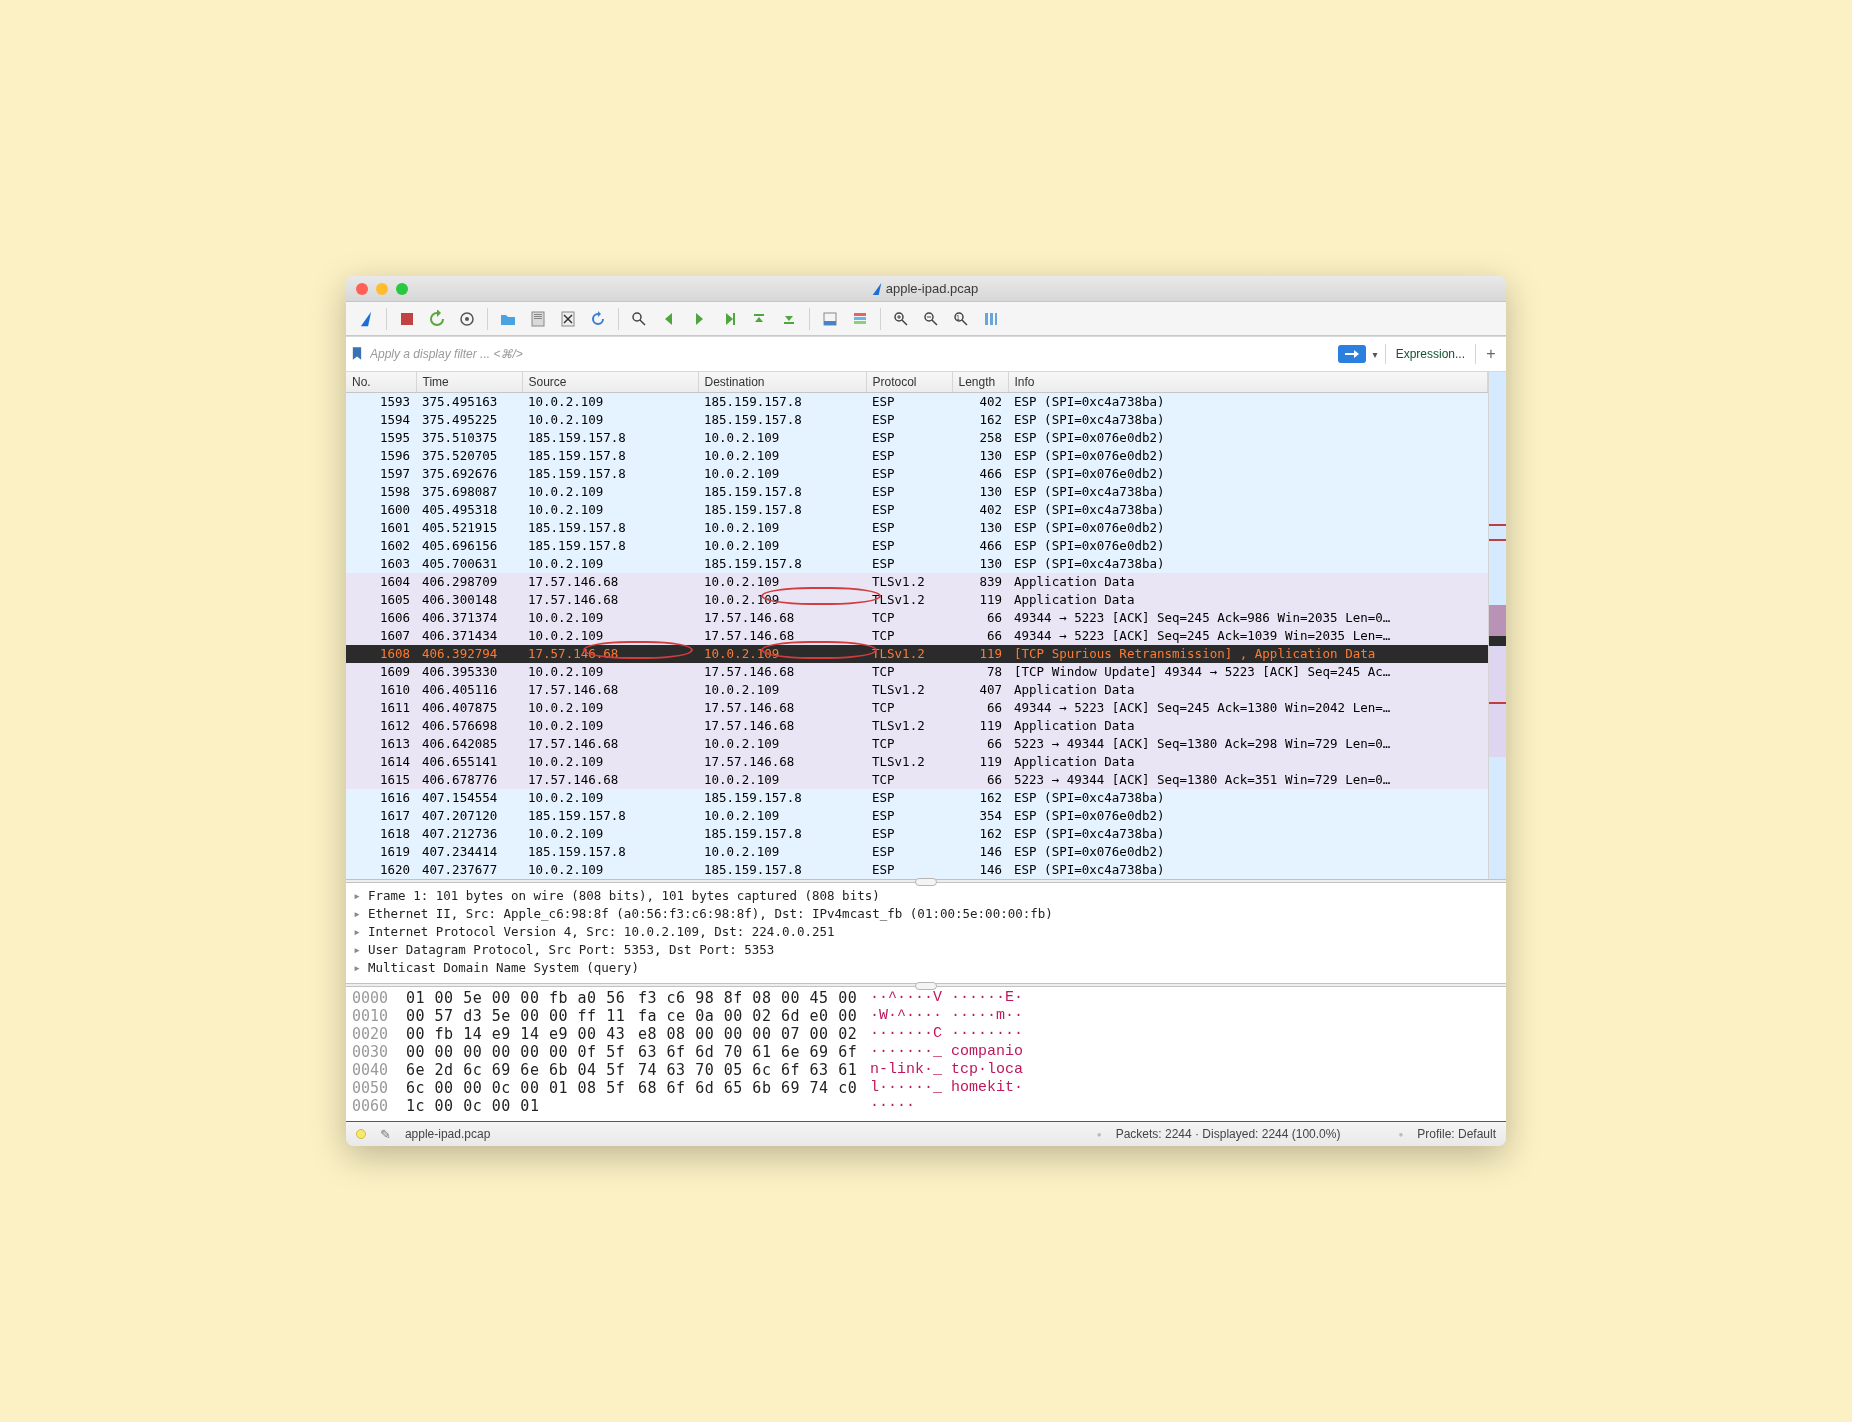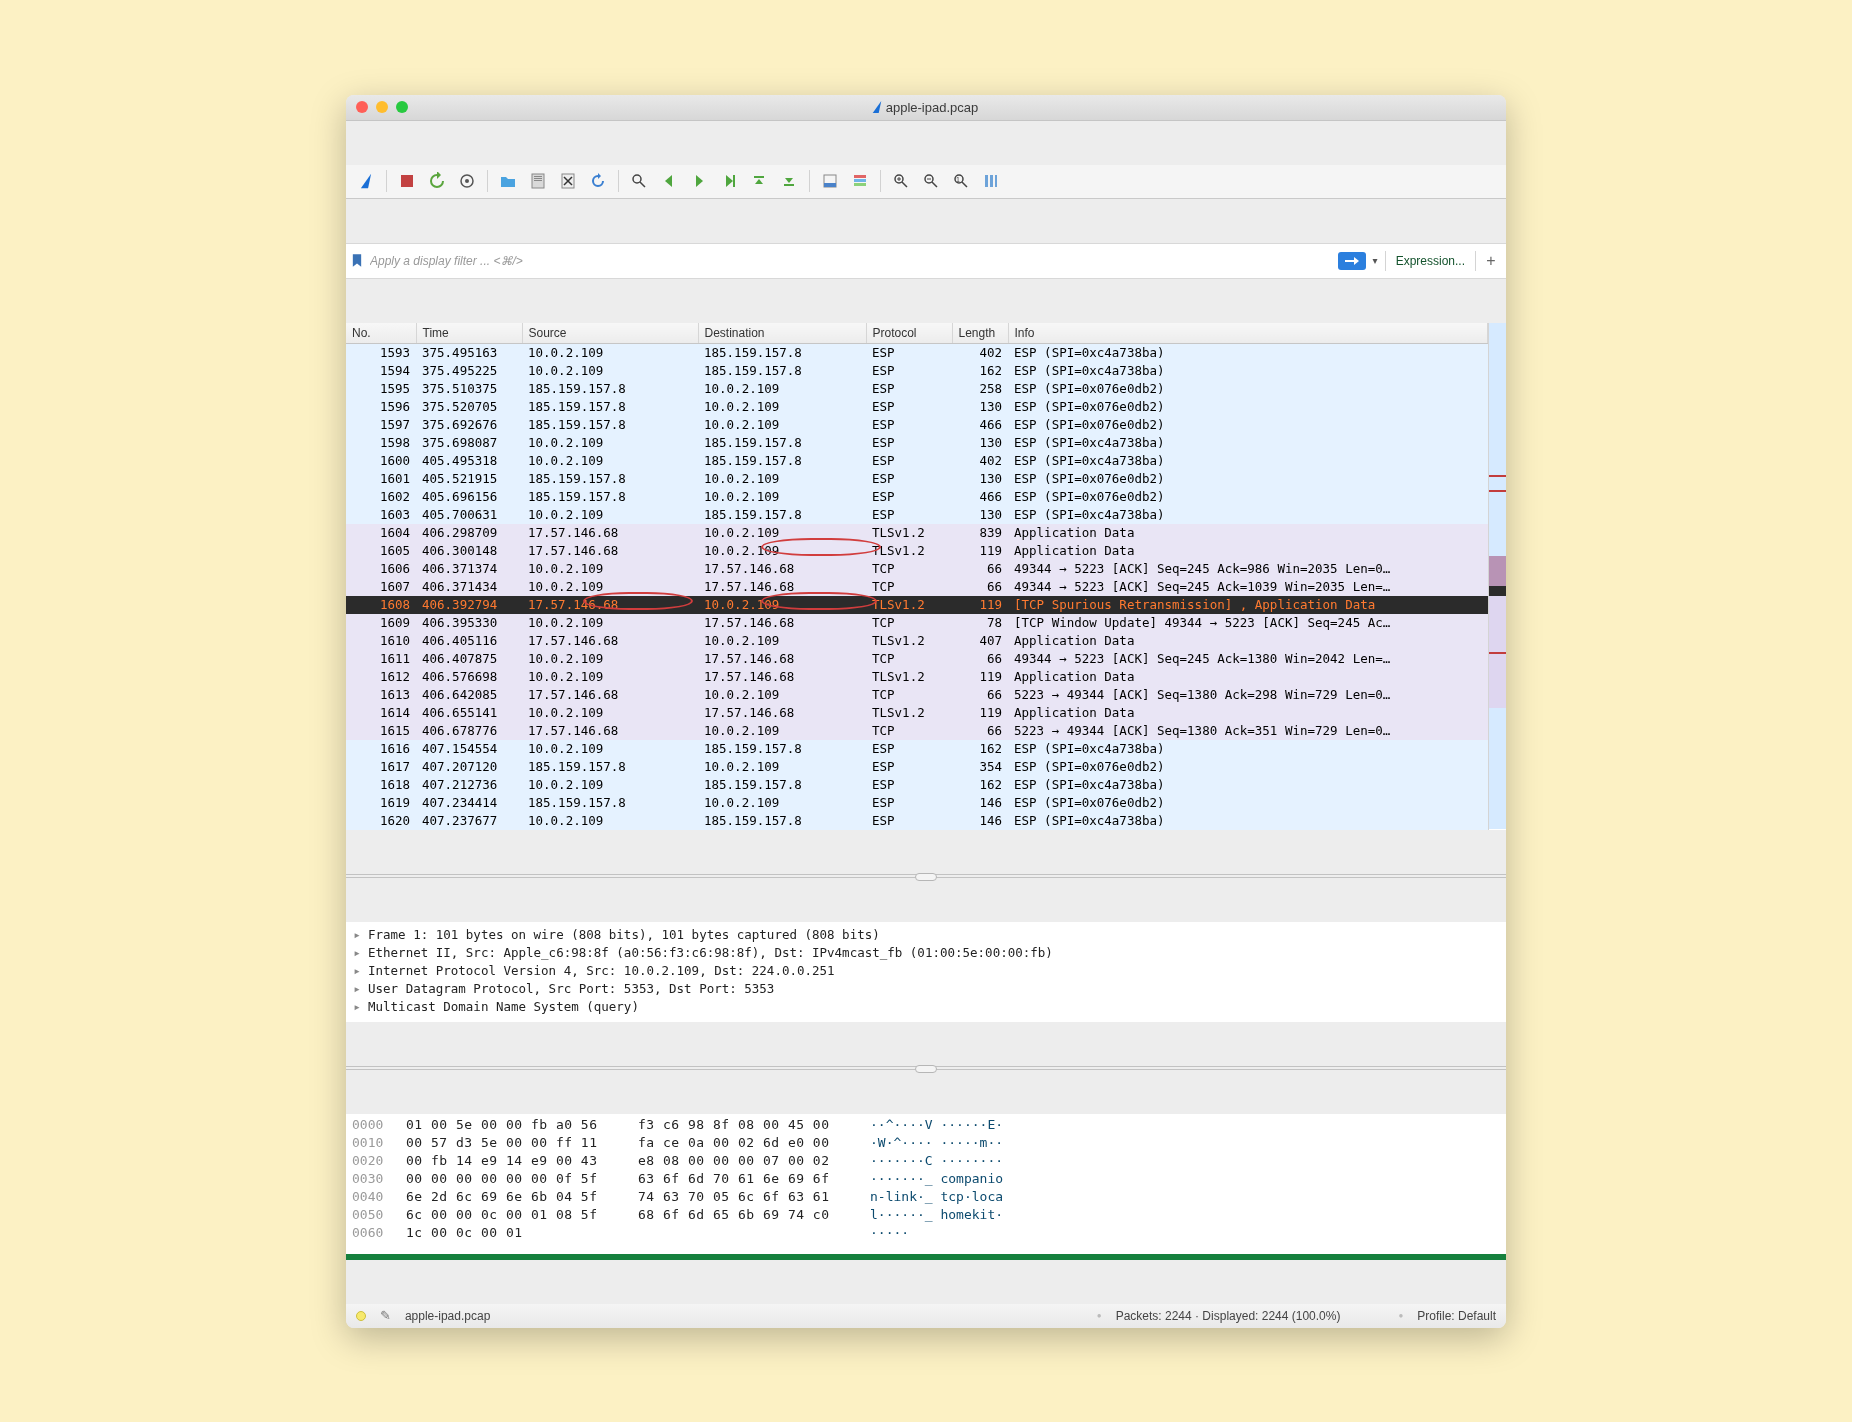--- a/index.html
+++ b/index.html
@@ -14,21 +14,20 @@
     padding: 30px;
   }
   .window {
     width: 1160px;
     background: #ededed;
     border-radius: 8px;
     box-shadow: 0 10px 35px rgba(0,0,0,0.25);
     overflow: hidden;
     display: flex;
     flex-direction: column;
-    gap: 44px;
   }
   
   .titlebar {
     height: 26px;
     background: linear-gradient(#e9e9e9,#d7d7d7);
     display: flex;
     align-items: center;
     padding: 0 8px;
     position: relative;
     border-bottom: 1px solid #c5c5c5;
@@ -79,26 +78,26 @@
   .minimap { width:18px; background:#fff; border-left:1px solid #d4d4d4; position:relative;}
   .mm-band { position:absolute; left:0; right:0; }
   
   .split-h { height:4px; background:#eee; border-top:1px solid #c2c2c2; border-bottom:1px solid #c2c2c2; position:relative;}
   .split-knob{position:absolute; left:50%; top:-2px; transform:translateX(-50%); width:22px;height:8px;border:1px solid #b6b6b6;border-radius:4px;background:#f4f4f4;}
   
   .details { background:#fff; font-family:"Menlo","Consolas",monospace; font-size:12.5px; padding:4px 6px 6px; color:#222;}
   .details .row{ display:flex; align-items:flex-start; gap:6px; line-height:18px;}
   .details .caret{ color:#888; width:10px; text-align:center; user-select:none;}
   
-  .hex { background:#fff; font-family:"Menlo","Consolas",monospace; font-size:13px; padding:2px 6px 12px; color:#222; border-bottom:6px solid #15803d;}
+  .hex { background:#fff; font-family:"Menlo","Consolas",monospace; font-size:15px; padding:2px 6px 6px; color:#222; border-bottom:1px solid #15803d;}
   .hex .hrow{ display:flex; gap:12px; line-height:18px;}
   .hex .off{ color:#9a9a9a; width:42px;}
   .hex .bytes1{ width:220px; letter-spacing:0.5px; white-space:pre;}
   .hex .bytes2{ width:220px; letter-spacing:0.5px; white-space:pre;}
-  .hex .ascii{ white-space:pre; color:#0c4a6e;}
+  .hex .ascii{ white-space:pre; color:#be185d;font-family:Liberation Mono, monospace;}
   
   .status { height:24px; background:linear-gradient(#f5f5f5,#e9e9e9); display:flex; align-items:center; font-size:12px; color:#444; padding:0 10px; gap:14px;}
   .status .dot{ width:10px;height:10px;border-radius:50%; background:#f7e96d; border:1px solid #cdbf3d;}
   .status .pencil{ color:#777; font-size:13px;}
   .status .sep-dot{ color:#bbb; font-size:8px;}
   .status .flex{flex:1;}
 </style>
 </head>
 <body>
 

